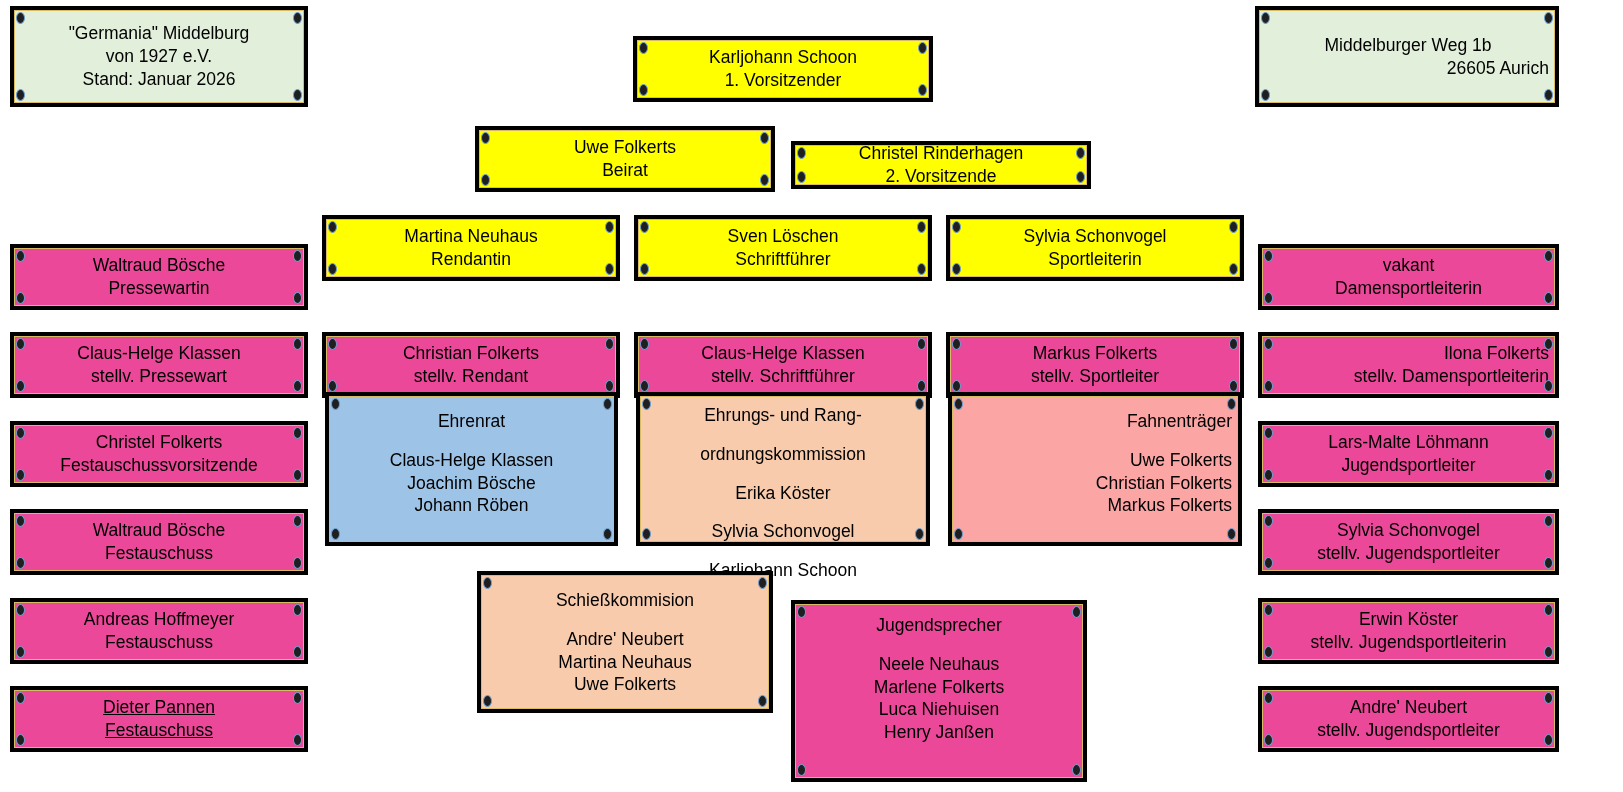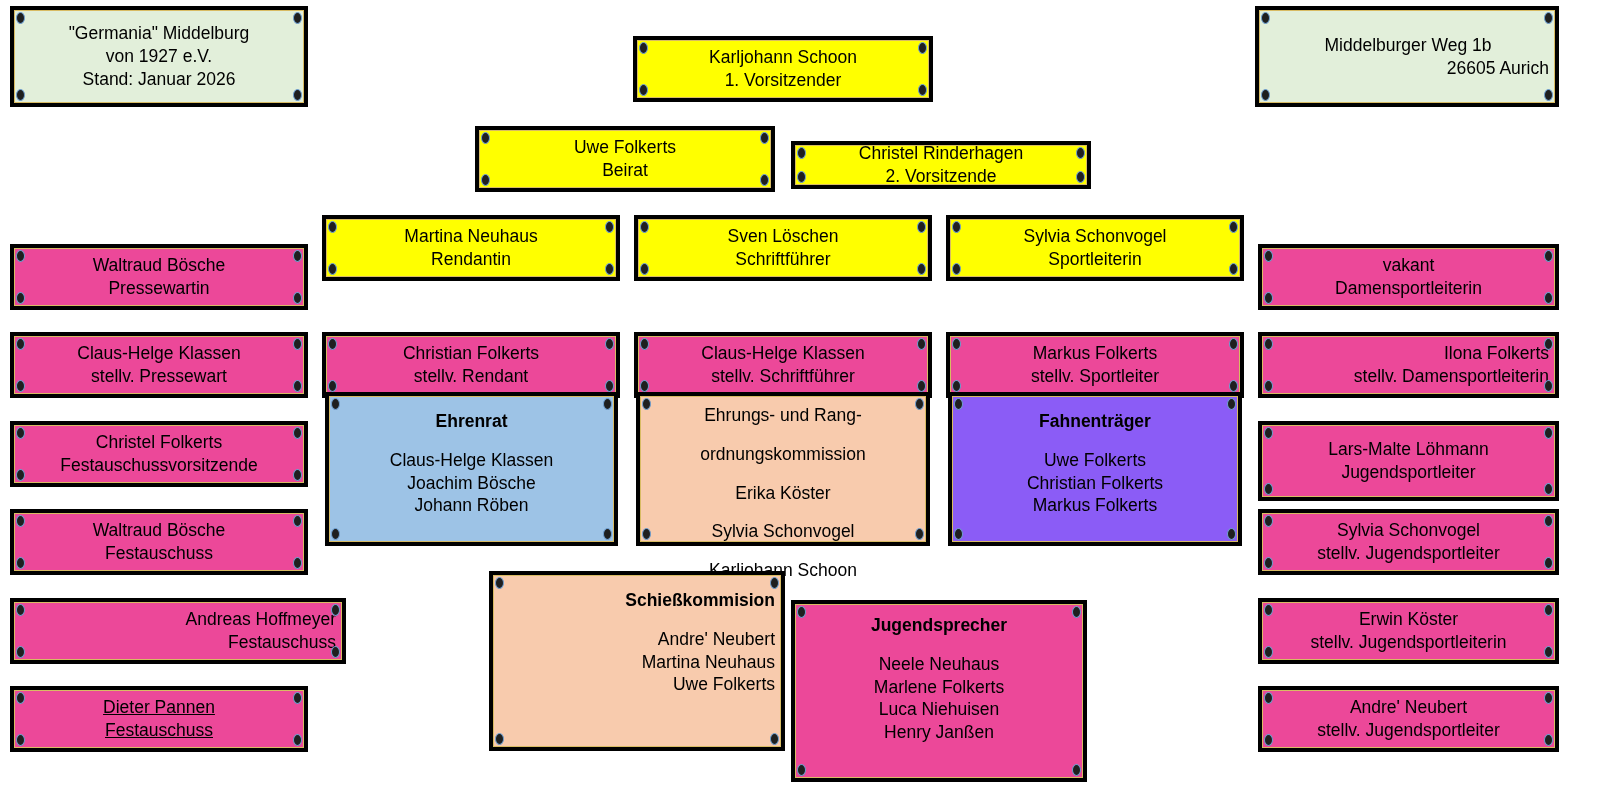--- a/index.html
+++ b/index.html
@@ -32,27 +32,27 @@
     box-shadow:inset 0 0 0 1px #d8bb63;
   }
   .node .ln{ display:block; width:100%; white-space:nowrap; }
 
   
   .c-yellow{ background:#ffff00; }
   .c-orange{ background:#ec4899;margin-top:29px; }
   .c-green { background:#e2efda; }
   .c-blue  { background:#9dc3e6; }
   .c-peach { background:#f8cbad; }
-  .c-gray  { background:#8b5cf6; }
+  .c-gray  { background:#fca5a5;text-align:right; }
   .al-mixed .ln:first-child{ text-align:left; }
   .al-mixed .ln:last-child { text-align:right; }
 
   
   .node.group{ justify-content:flex-start; padding-top:14px; }
-  .node.group .title{ margin-bottom:16px;font-weight:bold; }
+  .node.group .title{ margin-bottom:16px; }
 
   
   .hdl{
     position:absolute;
     width:9px;height:12px;
     border-radius:50%;
     background:#1f1f1f;
     border:1.5px solid #6f9fd0;
     box-sizing:border-box;
     pointer-events:none;
@@ -248,57 +248,57 @@
     <span class="hdl tl"></span>
     <span class="hdl tr"></span>
     <span class="hdl bl"></span>
     <span class="hdl br"></span>
     <span class="ln title">Fahnenträger</span>
     <span class="ln">Uwe Folkerts</span>
     <span class="ln">Christian Folkerts</span>
     <span class="ln">Markus Folkerts</span>
   </div>
 
-  <div class="node c-orange" style="left:1258px; top:392px; width:301px; height:80px;">
+  <div class="node c-orange" style="left:1258px; top:392px; width:301px; height:66px;">
     <span class="hdl tl"></span>
     <span class="hdl tr"></span>
     <span class="hdl bl"></span>
     <span class="hdl br"></span>
     <span class="ln">Lars-Malte Löhmann</span>
     <span class="ln">Jugendsportleiter</span>
   </div>
 
   <div class="node c-orange" style="left:1258px; top:480px; width:301px; height:66px;">
     <span class="hdl tl"></span>
     <span class="hdl tr"></span>
     <span class="hdl bl"></span>
     <span class="hdl br"></span>
     <span class="ln">Sylvia Schonvogel</span>
     <span class="ln">stellv. Jugendsportleiter</span>
   </div>
 
-  <div class="node c-orange" style="left:10px; top:569px; width:336px; height:66px;text-align:right;">
+  <div class="node c-orange" style="left:10px; top:569px; width:298px; height:66px;">
     <span class="hdl tl"></span>
     <span class="hdl tr"></span>
     <span class="hdl bl"></span>
     <span class="hdl br"></span>
     <span class="ln">Andreas Hoffmeyer</span>
     <span class="ln">Festauschuss</span>
   </div>
 
   <div class="node c-orange" style="left:10px; top:657px; width:298px; height:66px;text-decoration:underline;">
     <span class="hdl tl"></span>
     <span class="hdl tr"></span>
     <span class="hdl bl"></span>
     <span class="hdl br"></span>
     <span class="ln">Dieter Pannen</span>
     <span class="ln">Festauschuss</span>
   </div>
 
-  <div class="node c-peach group" style="left:489px; top:571px; width:296px; height:180px;text-align:right;">
+  <div class="node c-peach group" style="left:477px; top:571px; width:296px; height:142px;">
     <span class="hdl tl"></span>
     <span class="hdl tr"></span>
     <span class="hdl bl"></span>
     <span class="hdl br"></span>
     <span class="ln title">Schießkommision</span>
     <span class="ln">Andre' Neubert</span>
     <span class="ln">Martina Neuhaus</span>
     <span class="ln">Uwe Folkerts</span>
   </div>
 

